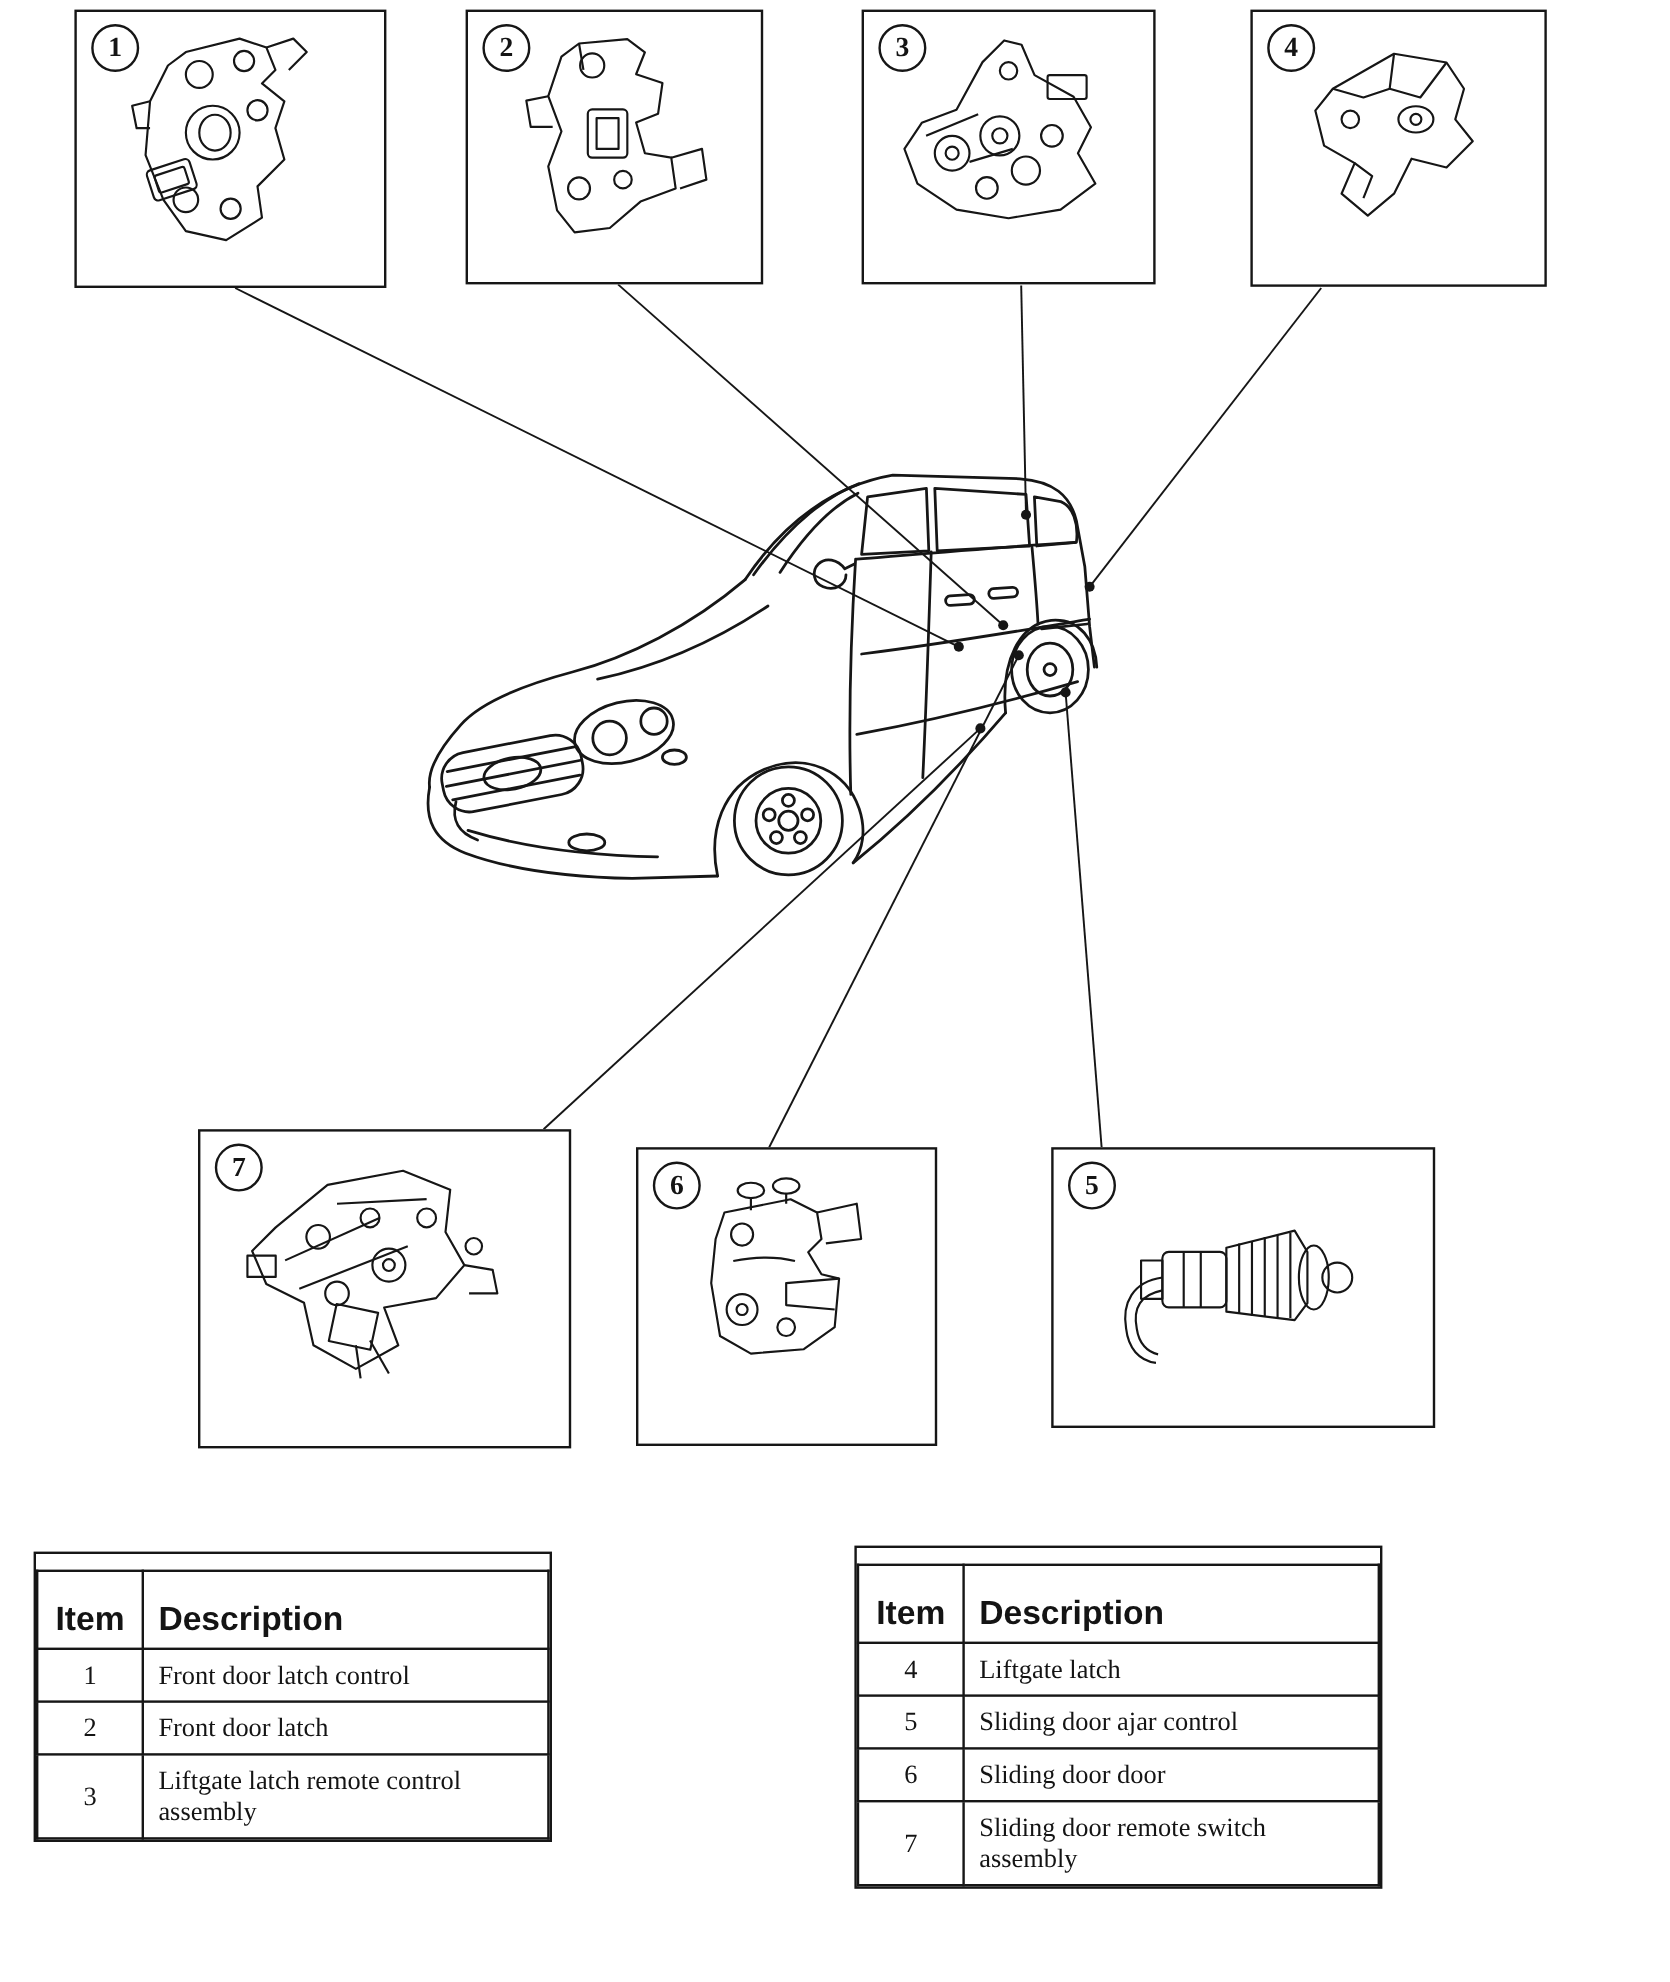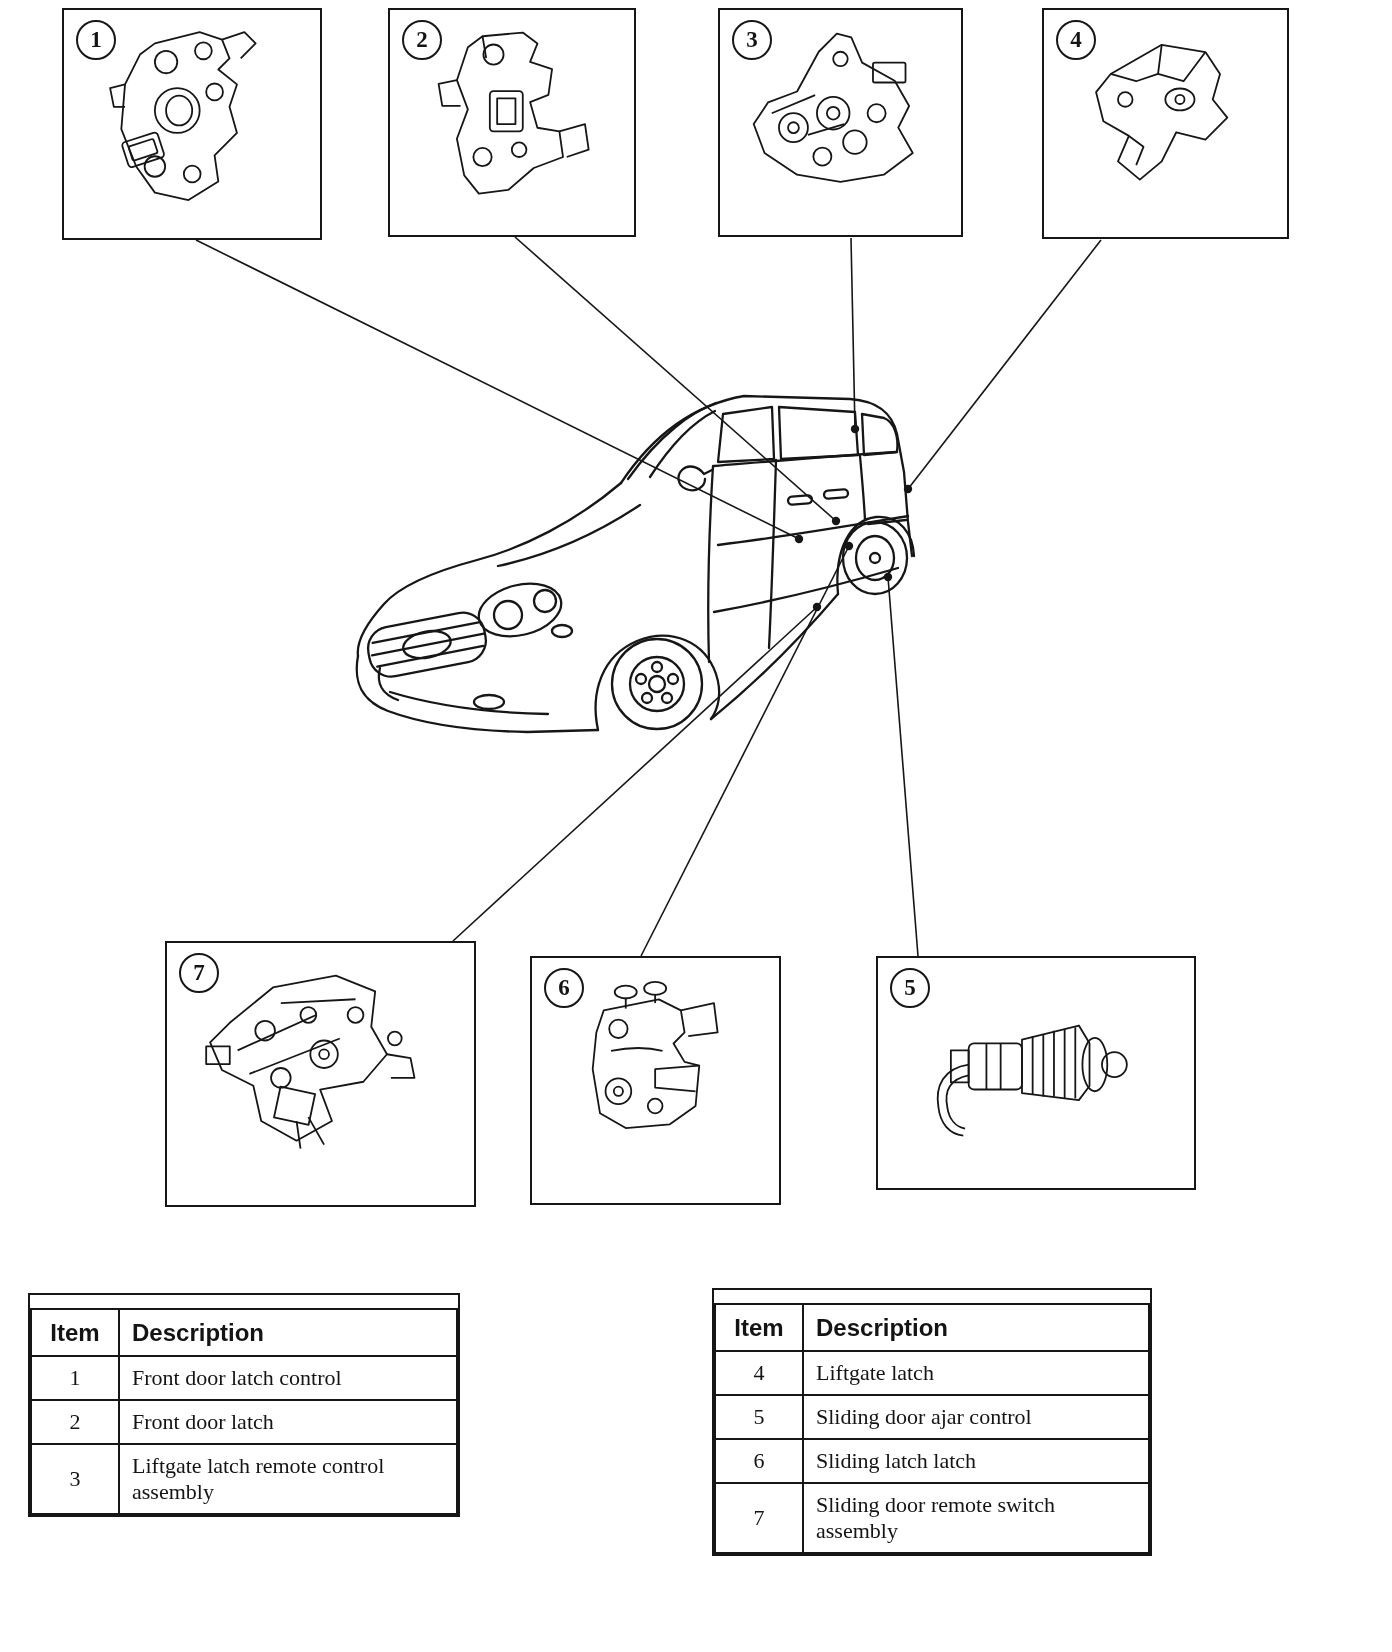--- a/index.html
+++ b/index.html
@@ -24,22 +24,22 @@
   .fig-code {
     position:absolute; left:57px; top:1278px;
     font-size:15px; font-weight:bold; letter-spacing:.5px;margin-top:20px;
   }
   .ptable {
     position:absolute; border:2.5px solid #161616; background:#ffffff;
     padding-top:13px;
   }
   .ptable table { border-collapse:collapse; width:100%; }
   .ptable th {
-    font-family:"Liberation Sans", sans-serif; font-weight:bold; font-size:24px;
-    border:2.5px solid #161616; padding:9px 12px 8px; text-align:left;
+    font-family:"Liberation Sans", sans-serif; font-weight:bold; font-size:28px;
+    border:2.5px solid #161616; padding:23px 12px 8px; text-align:left;
   }
   .ptable td {
     font-family:"Liberation Serif", serif; font-size:22px;
     border:2.5px solid #161616; padding:8px 12px;
   }
   .ptable .item-col { width:88px; text-align:center; }
   line, path, rect, circle, ellipse { vector-effect:non-scaling-stroke; }
 </style>
 </head>
 <body>
@@ -324,21 +324,21 @@
         <tr>
           <td class="item-col">4</td>
           <td>Liftgate latch</td>
         </tr>
         <tr>
           <td class="item-col">5</td>
           <td>Sliding door ajar control</td>
         </tr>
         <tr>
           <td class="item-col">6</td>
-          <td>Sliding latch latch</td>
+          <td>Sliding door door</td>
         </tr>
         <tr>
           <td class="item-col">7</td>
           <td>Sliding door remote switch assembly</td>
         </tr>
       </tbody>
     </table>
   </div>
 
 </div>

